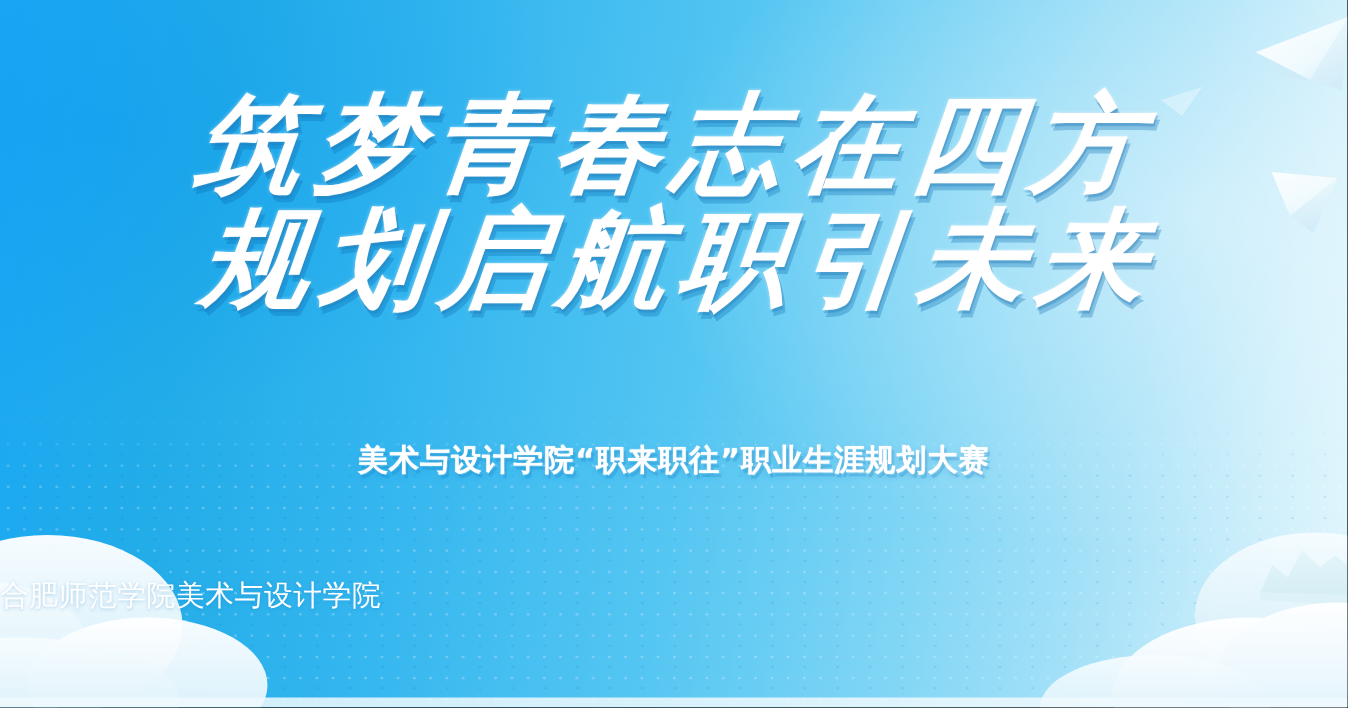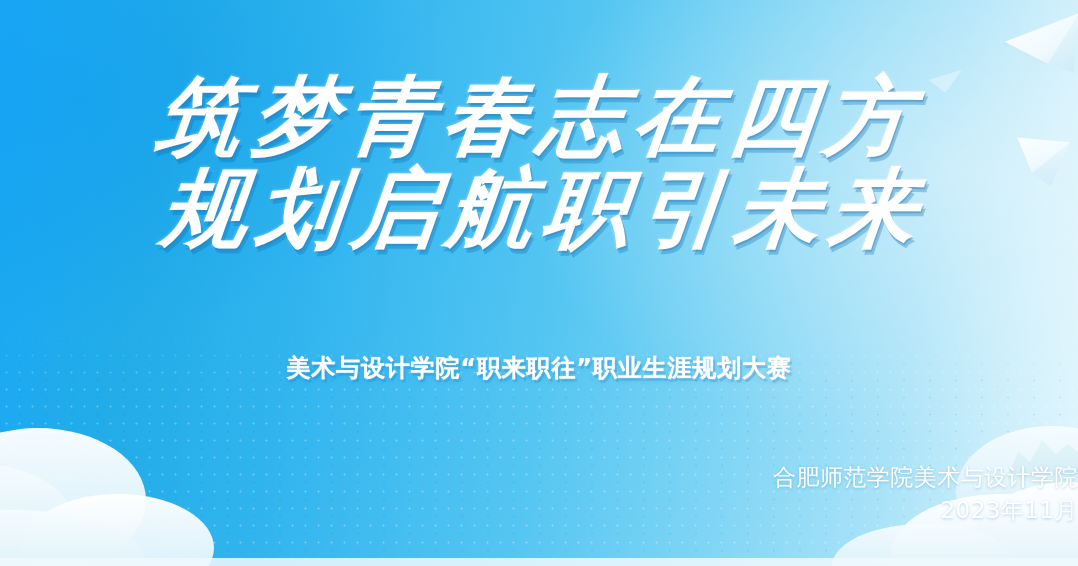--- a/index.html
+++ b/index.html
@@ -101,21 +101,21 @@
       0 0 1px rgba(255,255,255,0.9),
       2px 3px 0 rgba(20,120,190,0.22),
       0 2px 5px rgba(20,120,190,0.25);
   }
 
   .footer-block {
     position: absolute;
     left: 0;
     right: 0;
     top: 461px;
-    text-align: right;
+    text-align: left;
     z-index: 6;
   }
   .footer-line {
     font-size: 23px;
     color: #ffffff;
     letter-spacing: 0.02em;
     line-height: 1.42;
     white-space: nowrap;
     text-shadow: 0 1px 3px rgba(20,110,180,0.30);
   }
@@ -203,16 +203,15 @@
 
   <div class="title-block">
     <div class="title-line title-line-1">筑梦青春志在四方</div>
     <div class="title-line title-line-2">规划启航职引未来</div>
   </div>
 
   <div class="subtitle">美术与设计学院“职来职往”职业生涯规划大赛</div>
 
   <div class="footer-block">
     <div class="footer-line">合肥师范学院美术与设计学院</div>
-    <div class="footer-line">2023年11月</div>
   </div>
 
 </div>
 
 </body></html>

